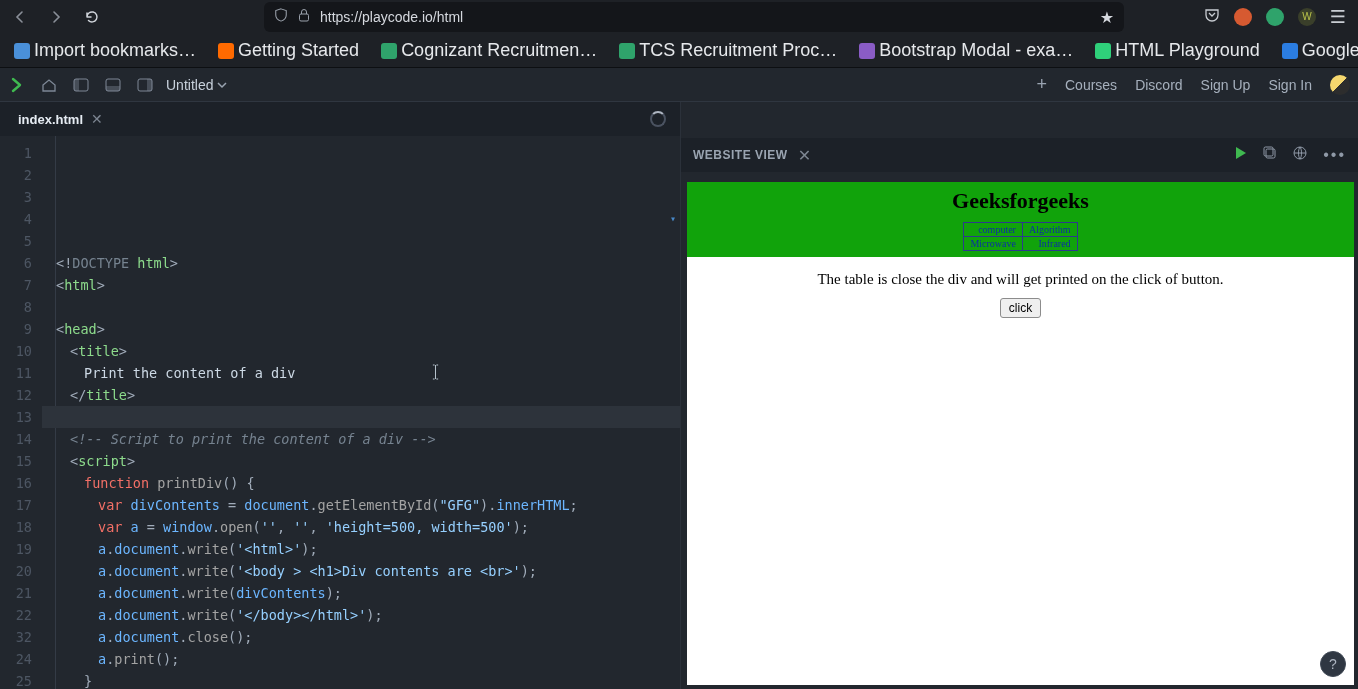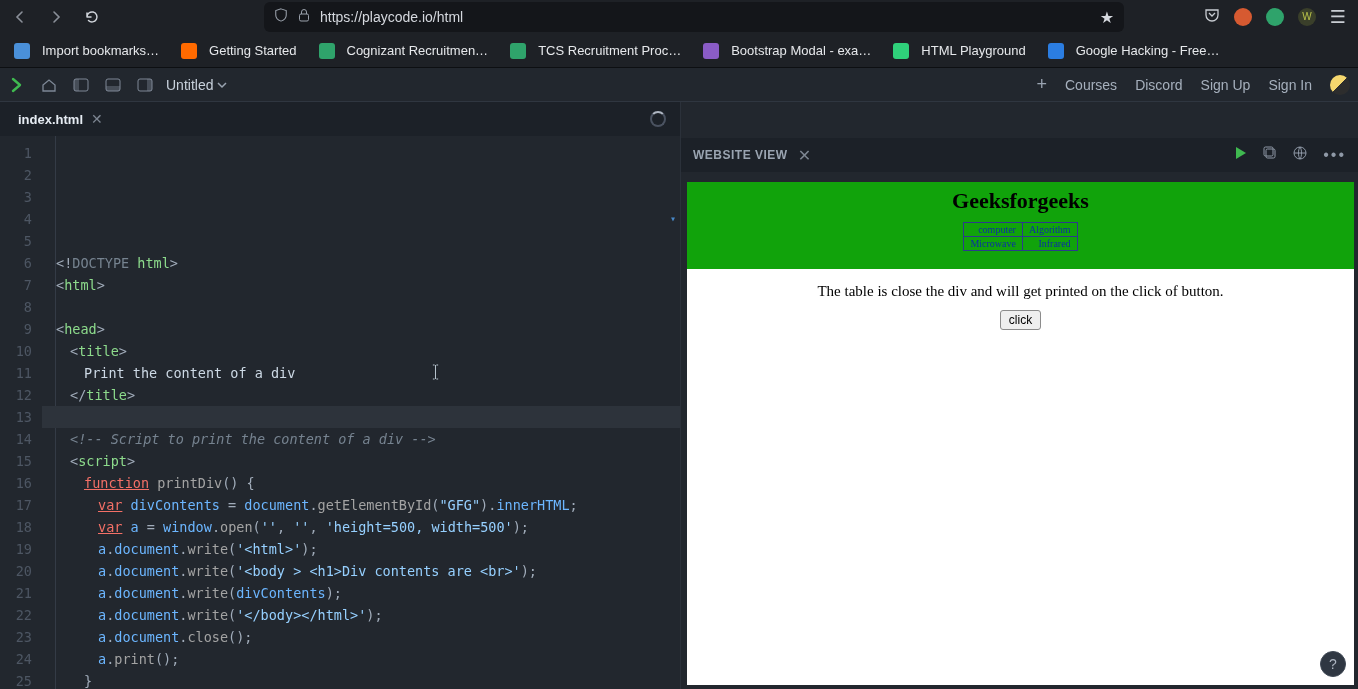--- a/index.html
+++ b/index.html
@@ -9,21 +9,21 @@
   .nav-btn { width: 28px; height: 28px; display: flex; align-items: center; justify-content: center; color: #8a8f98; border-radius: 4px; }
   .nav-btn.enabled { color: #d0d4da; }
   .url-bar { flex: 0 0 860px; height: 30px; background: #14161a; border-radius: 6px; display: flex; align-items: center; padding: 0 10px; gap: 10px; margin-left: 150px; }
   .url-bar .url { flex: 1; color: #d5d8de; font-size: 14px; }
   .url-bar .star { color: #d5d8de; font-size: 16px; }
   .chrome-right { margin-left: auto; display: flex; align-items: center; gap: 14px; padding-right: 6px; }
   .ext-icon { width: 18px; height: 18px; border-radius: 50%; display: inline-block; }
   .hamburger { color: #c9cdd3; font-size: 18px; }
 
   .bookmarks-bar { height: 34px; background: #1e2126; display: flex; align-items: center; padding: 0 6px; gap: 6px; border-bottom: 1px solid #0d0f12; }
-  .bm { display: flex; align-items: center; gap: 12px; padding: 4px 8px; color: #e6e8eb; font-size: 13px; border-radius: 4px; white-space: nowrap; }
+  .bm { display: flex; align-items: center; gap: 4px; padding: 4px 8px; color: #e6e8eb; font-size: 18px; border-radius: 4px; white-space: nowrap; }
   .bm .bm-icon { width: 16px; height: 16px; border-radius: 3px; display: inline-block; }
 
   
   .app-bar { height: 34px; background: #22272e; display: flex; align-items: center; padding: 0 8px; gap: 10px; border-bottom: 1px solid #2f3640; }
   .app-bar .logo { width: 20px; height: 20px; display:flex; align-items:center; justify-content:center;}
   .panel-btn { width: 22px; height: 20px; display:flex; align-items:center; justify-content:center; color:#7e8896;}
   .app-title { color: #c8d1dc; font-size: 14px; display:flex; align-items:center; gap:4px;}
   .app-right { margin-left: auto; display: flex; align-items: center; gap: 18px; }
   .app-right a { color: #a6b0bd; font-size: 14px; text-decoration: none; }
   .avatar { width: 20px; height: 20px; border-radius: 50%; background: linear-gradient(135deg,#f5d76e 50%,#2d2d2d 50%); }
@@ -46,29 +46,29 @@
   
   .editor { flex:1; display:flex; font-family: "Menlo","Consolas",monospace; font-size:13.5px; line-height:22px; overflow:hidden; background:#22272e;}
   .gutter { width:42px; text-align:right; color:#4d5663; padding:6px 10px 0 0; user-select:none;}
   .code { flex:1; padding:6px 0 0 0; position:relative; white-space:pre; color:#cdd9e5;}
   .code .line { padding-left:14px; height:22px; position:relative;}
   .code .line.hl { background:#2d333b;}
   .guide { position:absolute; top:0; bottom:0; width:0; border-left:1px solid #343b46;}
   .g0{left:13px}
 
   .tok-doctype{color:#768390;} .tok-tag{color:#8ddb8c;} .tok-punc{color:#a1acba;}
-  .tok-key{color:#f47067;text-decoration:underline;} .tok-fn{color:#a3a3a3;} .tok-var{color:#6cb6ff;}
+  .tok-key{color:#f47067;} .tok-fn{color:#a3a3a3;} .tok-var{color:#6cb6ff;}
   .tok-str{color:#96d0ff;} .tok-comment{color:#768390; font-style:italic;}
   .tok-prop{color:#6cb6ff;} .tok-plain{color:#cdd9e5;}
   .text-caret { position:absolute; left:390px; top: calc(6px + 22px*10 + 2px); width:7px; height:16px; color:#cdd9e5;}
 
   
   .preview-holder { flex:1; background:#22272e; padding:10px 4px 4px 6px;}
   .preview { background:#fff; height:100%; color:#000; font-family: Georgia, "Times New Roman", serif; }
-  .pv-green { background:#11a30b; padding:6px 0 18px; text-align:center;}
+  .pv-green { background:#11a30b; padding:6px 0 6px; text-align:center;}
   .pv-green h1 { font-family: Georgia,serif; font-weight:700; font-size:22px; margin-bottom:8px;}
   .pv-table { margin:0 auto; border-collapse:collapse;}
   .pv-table td { border:1px solid #2b3b8c; padding:1px 6px; color:#0b2fa5; font-family: Georgia,serif; font-size:10px; text-align:right;}
   .pv-text { text-align:center; font-size:15px; padding:14px 0 10px;}
   .pv-btn-row { text-align:center;}
   .pv-btn { font-family: Arial,sans-serif; font-size:12px; padding:2px 8px; background:#efefef; border:1px solid #8c8c8c; border-radius:3px;}
 
   .help-fab { position:fixed; right:12px; bottom:12px; width:26px; height:26px; border-radius:50%; background:#2f3742; color:#aeb6c2; display:flex; align-items:center; justify-content:center; font-size:14px; border:1px solid #3e4753;}
 
   .fold-marker { position:absolute; right:4px; top: calc(6px + 22px*3); color:#4888c8; font-size:10px;}
@@ -222,21 +222,21 @@
           <div>13</div>
           <div>14</div>
           <div>15</div>
           <div>16</div>
           <div>17</div>
           <div>18</div>
           <div>19</div>
           <div>20</div>
           <div>21</div>
           <div>22</div>
-          <div>23</div>
+          <div>32</div>
           <div>24</div>
           <div>25</div>
         </div>
       <div class="code" id="code">
         <div class="guide g0"></div>
         <svg class="text-caret" width="8" height="18" viewBox="0 0 8 18">
           <path d="M1 1h2M5 1h2M4 1v16M1 17h2M5 17h2" stroke="#cdd9e5" stroke-width="1"></path>
         </svg>
         <span class="fold-marker">▾</span>
       <div class="line" style="padding-left: 14px;"><span class="tok-punc">&lt;!</span><span class="tok-doctype">DOCTYPE</span> <span class="tok-tag">html</span><span class="tok-punc">&gt;</span></div><div class="line" style="padding-left: 14px;"><span class="tok-punc">&lt;</span><span class="tok-tag">html</span><span class="tok-punc">&gt;</span></div><div class="line" style="padding-left: 14px;">&nbsp;</div><div class="line" style="padding-left: 14px;"><span class="tok-punc">&lt;</span><span class="tok-tag">head</span><span class="tok-punc">&gt;</span></div><div class="line" style="padding-left: 28px;"><span class="tok-punc">&lt;</span><span class="tok-tag">title</span><span class="tok-punc">&gt;</span></div><div class="line" style="padding-left: 42px;"><span class="tok-plain">Print the content of a div</span></div><div class="line" style="padding-left: 28px;"><span class="tok-punc">&lt;/</span><span class="tok-tag">title</span><span class="tok-punc">&gt;</span></div><div class="line hl" style="padding-left: 14px;">&nbsp;</div><div class="line" style="padding-left: 28px;"><span class="tok-comment">&lt;!-- Script to print the content of a div --&gt;</span></div><div class="line" style="padding-left: 28px;"><span class="tok-punc">&lt;</span><span class="tok-tag">script</span><span class="tok-punc">&gt;</span></div><div class="line" style="padding-left: 42px;"><span class="tok-key">function</span> <span class="tok-fn">printDiv</span><span class="tok-punc">() {</span></div><div class="line" style="padding-left: 56px;"><span class="tok-key">var</span> <span class="tok-var">divContents</span> <span class="tok-punc">=</span> <span class="tok-var">document</span><span class="tok-punc">.</span><span class="tok-fn">getElementById</span><span class="tok-punc">(</span><span class="tok-str">"GFG"</span><span class="tok-punc">).</span><span class="tok-prop">innerHTML</span><span class="tok-punc">;</span></div><div class="line" style="padding-left: 56px;"><span class="tok-key">var</span> <span class="tok-var">a</span> <span class="tok-punc">=</span> <span class="tok-var">window</span><span class="tok-punc">.</span><span class="tok-fn">open</span><span class="tok-punc">(</span><span class="tok-str">''</span><span class="tok-punc">, </span><span class="tok-str">''</span><span class="tok-punc">, </span><span class="tok-str">'height=500, width=500'</span><span class="tok-punc">);</span></div><div class="line" style="padding-left: 56px;"><span class="tok-var">a</span><span class="tok-punc">.</span><span class="tok-var">document</span><span class="tok-punc">.</span><span class="tok-fn">write</span><span class="tok-punc">(</span><span class="tok-str">'&lt;html&gt;'</span><span class="tok-punc">);</span></div><div class="line" style="padding-left: 56px;"><span class="tok-var">a</span><span class="tok-punc">.</span><span class="tok-var">document</span><span class="tok-punc">.</span><span class="tok-fn">write</span><span class="tok-punc">(</span><span class="tok-str">'&lt;body &gt; &lt;h1&gt;Div contents are &lt;br&gt;'</span><span class="tok-punc">);</span></div><div class="line" style="padding-left: 56px;"><span class="tok-var">a</span><span class="tok-punc">.</span><span class="tok-var">document</span><span class="tok-punc">.</span><span class="tok-fn">write</span><span class="tok-punc">(</span><span class="tok-var">divContents</span><span class="tok-punc">);</span></div><div class="line" style="padding-left: 56px;"><span class="tok-var">a</span><span class="tok-punc">.</span><span class="tok-var">document</span><span class="tok-punc">.</span><span class="tok-fn">write</span><span class="tok-punc">(</span><span class="tok-str">'&lt;/body&gt;&lt;/html&gt;'</span><span class="tok-punc">);</span></div><div class="line" style="padding-left: 56px;"><span class="tok-var">a</span><span class="tok-punc">.</span><span class="tok-var">document</span><span class="tok-punc">.</span><span class="tok-fn">close</span><span class="tok-punc">();</span></div><div class="line" style="padding-left: 56px;"><span class="tok-var">a</span><span class="tok-punc">.</span><span class="tok-fn">print</span><span class="tok-punc">();</span></div><div class="line" style="padding-left: 42px;"><span class="tok-punc">}</span></div></div>

